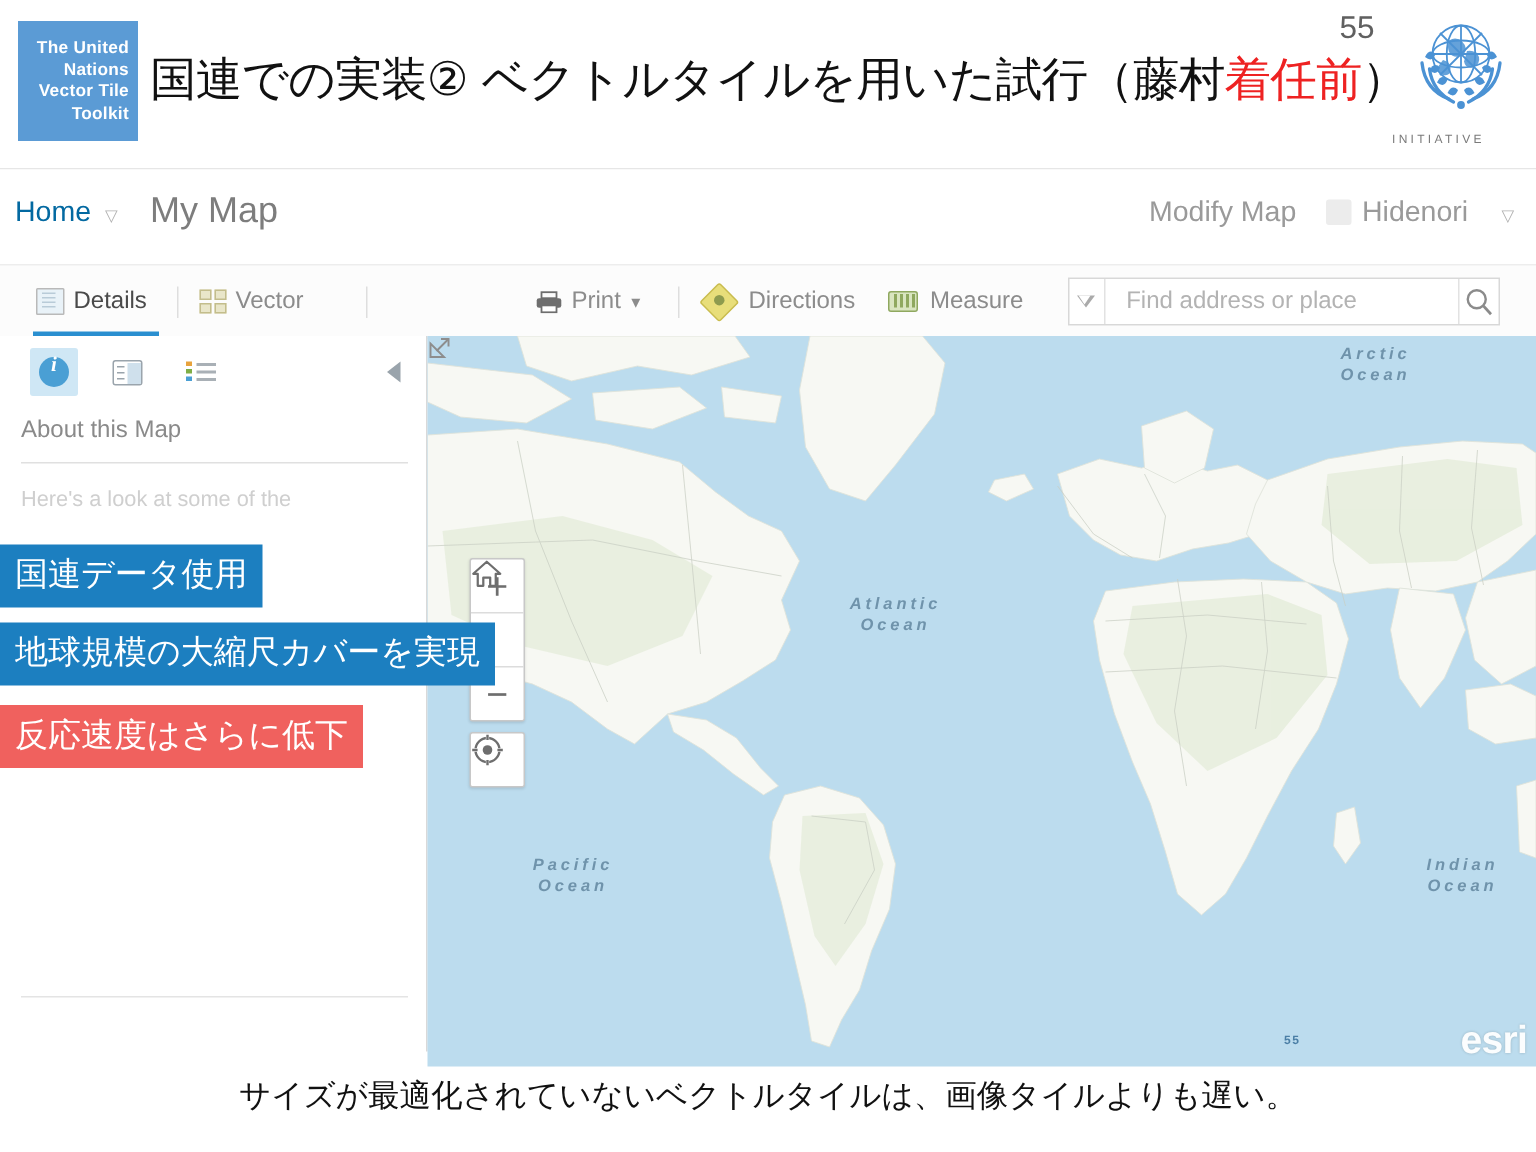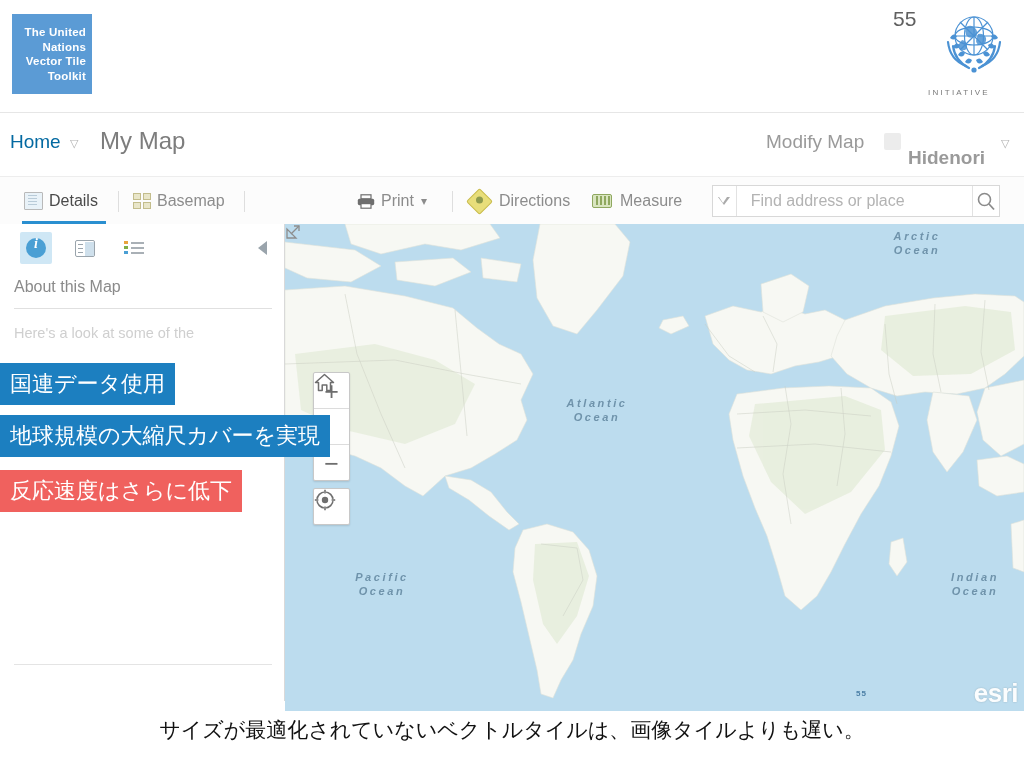--- a/index.html
+++ b/index.html
@@ -68,21 +68,21 @@
     font-weight:300;
   }
   .modify-map{
     position:absolute;left:766px;top:18px;font-size:19px;color:#9a9a9a;font-weight:300;
   }
   .user-avatar{
     position:absolute;left:884px;top:20px;width:17px;height:17px;
     background:#ececec;border-radius:2px;
   }
   .user-name{
-    position:absolute;left:908px;top:18px;font-size:19px;color:#9a9a9a;font-weight:700;margin-top:16px;
+    position:absolute;left:908px;top:18px;font-size:19px;color:#9a9a9a;font-weight:400;
   }
   .user-caret{position:absolute;left:1001px;top:24px;font-size:11px;color:#b2b2b2;}
 
   
   .app-toolbar{
     position:absolute;left:0;top:63px;width:1024px;height:48px;
     background:#fcfcfc;border-top:1px solid #ededed;border-bottom:1px solid #e3e3e3;
   }
   .tb-item{
     position:absolute;top:11px;height:26px;display:flex;align-items:center;
@@ -248,20 +248,21 @@
 
 <div class="slide-header">
 
   <div class="vtt-logo">
     <span>The United</span>
     <span>Nations</span>
     <span>Vector Tile</span>
     <span>Toolkit</span>
   </div>
 
+  <div class="slide-title"><span>国連での実装② ベクトルタイルを用いた試行（藤村</span><span class="red">着任前</span><span>）</span></div>
 
   <div class="page-no">55</div>
 
   <div class="un-logo">
     <svg class="emblem" viewBox="0 0 76 66">
       <g fill="none" stroke="#4b92d4" stroke-width="1.2">
         <circle cx="38" cy="28" r="19"></circle>
         <ellipse cx="38" cy="28" rx="9.5" ry="19"></ellipse>
         <ellipse cx="38" cy="28" rx="19" ry="9"></ellipse>
         <line x1="19" y1="28" x2="57" y2="28"></line>
@@ -319,21 +320,21 @@
 
     <div class="tb-sep" style="left:118px;"></div>
 
     <div class="tb-item" style="left:133px;">
       <span class="ic ic-basemap">
           <i></i>
           <i></i>
           <i></i>
           <i></i>
         </span>
-      <span class="lbl">Basemap</span>
+      <span class="lbl">Vector</span>
     </div>
 
     <div class="tb-sep" style="left:244px;"></div>
 
     <div class="tb-item" style="left:357px;">
       <svg class="ic ic-print" viewBox="0 0 18 15">
         <rect x="4" y="0.8" width="10" height="4" fill="none" stroke="#6e6e6e" stroke-width="1.2"></rect>
         <rect x="0.8" y="4.8" width="16.4" height="6.4" rx="1.6" fill="#6e6e6e"></rect>
         <rect x="4" y="9.6" width="10" height="4.6" fill="#ffffff" stroke="#6e6e6e" stroke-width="1.2"></rect>
       </svg>

